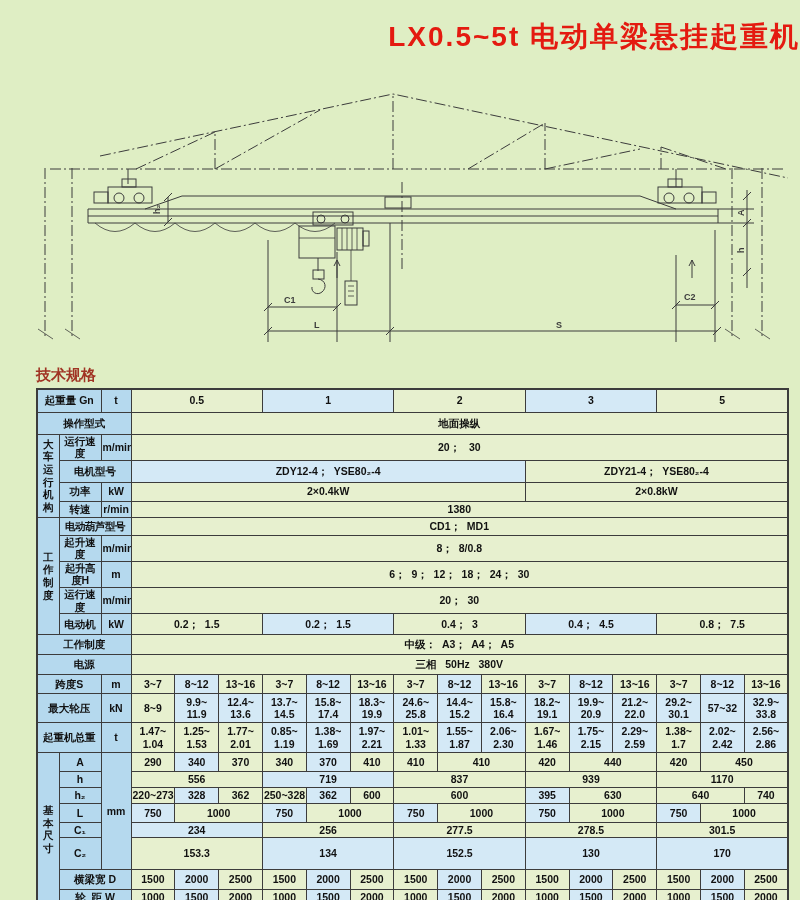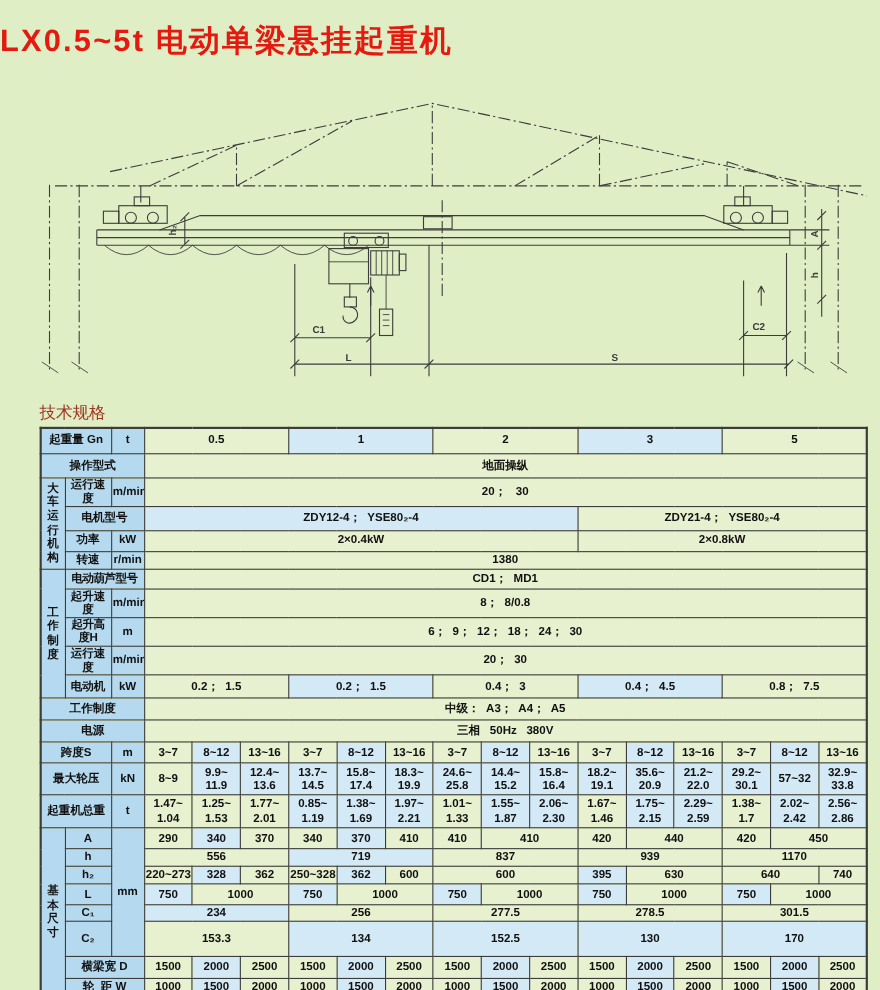--- a/index.html
+++ b/index.html
@@ -1,25 +1,25 @@
 <!DOCTYPE html>
 <html style="--bg: #dfeec4; --labelBlue: #b5d9ee; --dataGreen: #e7f0cf; --dataBlue: #d4e9f6; --titleRed: #e41a10; --sectionRed: #a03424; --line: #3c3c3c;"><head>
 <meta charset="utf-8">
 <style>
   html,body{margin:0;padding:0;}
   body{font-family:"Liberation Sans",sans-serif;}
   #page{position:relative;width:800px;height:900px;background:var(--bg);overflow:hidden;}
-  #title{position:absolute;left:0;top:18px;width:800px;text-align:left;
+  #title{position:absolute;left:0;top:18px;width:800px;text-align:right;
          font-size:28px;font-weight:bold;color:var(--titleRed);letter-spacing:2px;}
   #drawing{position:absolute;left:0;top:80px;width:800px;height:292px;}
   #drawing path,#drawing rect,#drawing circle,#drawing line{fill:none;stroke:var(--line);stroke-width:1;}
   #drawing .dd{stroke-dasharray:11 3 2 3;}
   #drawing .thin{stroke-width:0.8;}
   #drawing text{fill:var(--line);stroke:none;font-size:9px;font-weight:bold;font-family:"Liberation Sans",sans-serif;}
-  #section-title{position:absolute;left:36px;top:366px;font-size:15px;font-weight:normal;color:var(--sectionRed);}
+  #section-title{position:absolute;left:36px;top:366px;font-size:15px;font-weight:bold;color:var(--sectionRed);}
   #spec-table{position:absolute;left:36px;top:388px;border-collapse:collapse;table-layout:fixed;
               width:752px;border:2px solid var(--line);}
   #spec-table td{border:1px solid var(--line);padding:0 1px;text-align:center;vertical-align:middle;
                  font-size:10.5px;font-weight:bold;color:#111;white-space:pre-wrap;line-height:1.2;overflow:hidden;}
   td.lab{background:var(--labelBlue);white-space:nowrap;}
   td.g{background:var(--dataGreen);}
   td.b{background:var(--dataBlue);}
   td.grp{word-break:break-all;white-space:normal;font-size:9px;line-height:1.35;padding:0;}
   td.xs{font-size:8px;letter-spacing:-0.5px;}
   td.sm{font-size:9.5px;}
@@ -224,21 +224,21 @@
       <td class="b sm">18.3~
 19.9</td>
       <td class="b sm">24.6~
 25.8</td>
       <td class="b sm">14.4~
 15.2</td>
       <td class="b sm">15.8~
 16.4</td>
       <td class="b sm">18.2~
 19.1</td>
-      <td class="b sm">35.6~
+      <td class="b sm">19.9~
 20.9</td>
       <td class="b sm">21.2~
 22.0</td>
       <td class="b sm">29.2~
 30.1</td>
       <td class="b sm">57~32</td>
       <td class="b sm">32.9~
 33.8</td>
     </tr>
     <tr style="height:30px">

